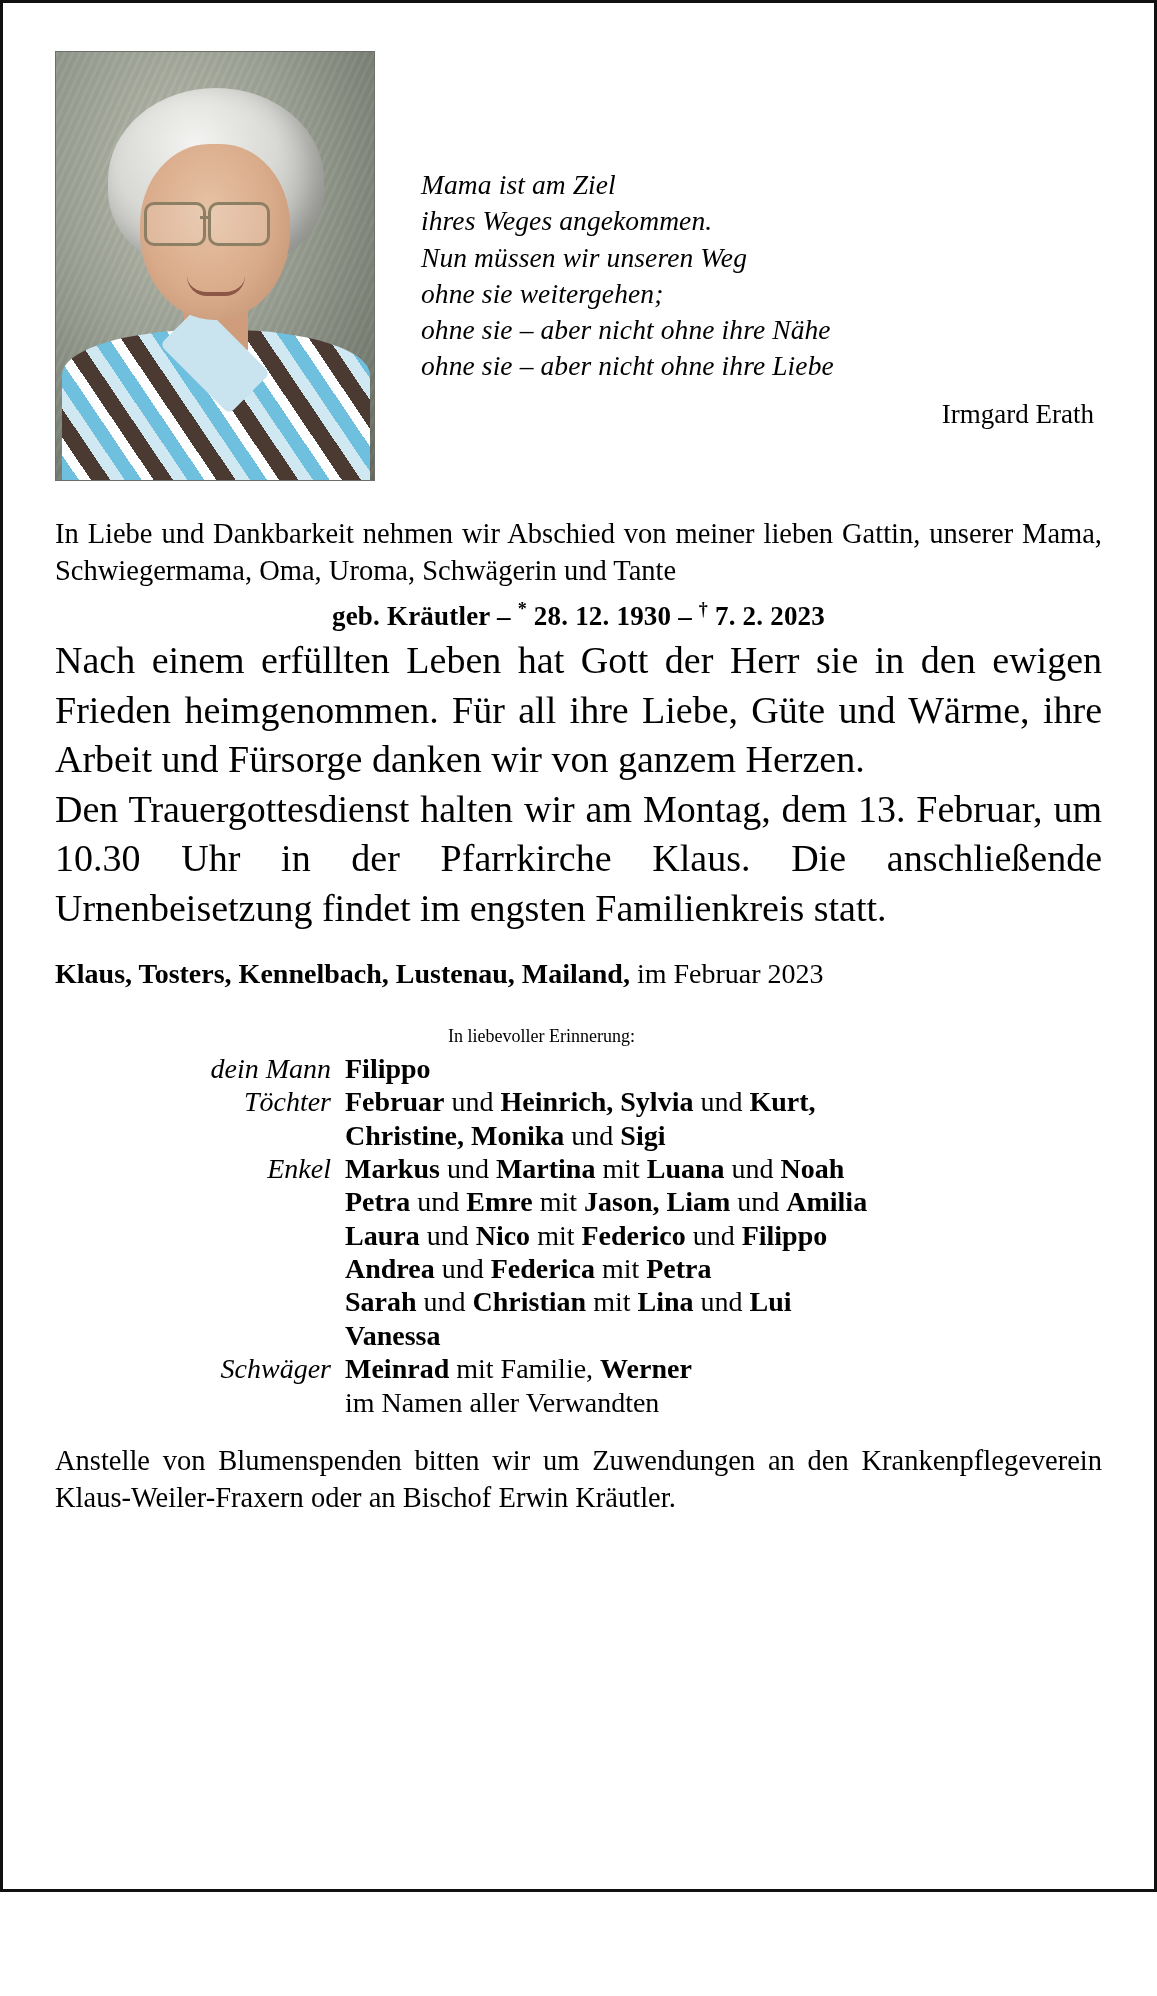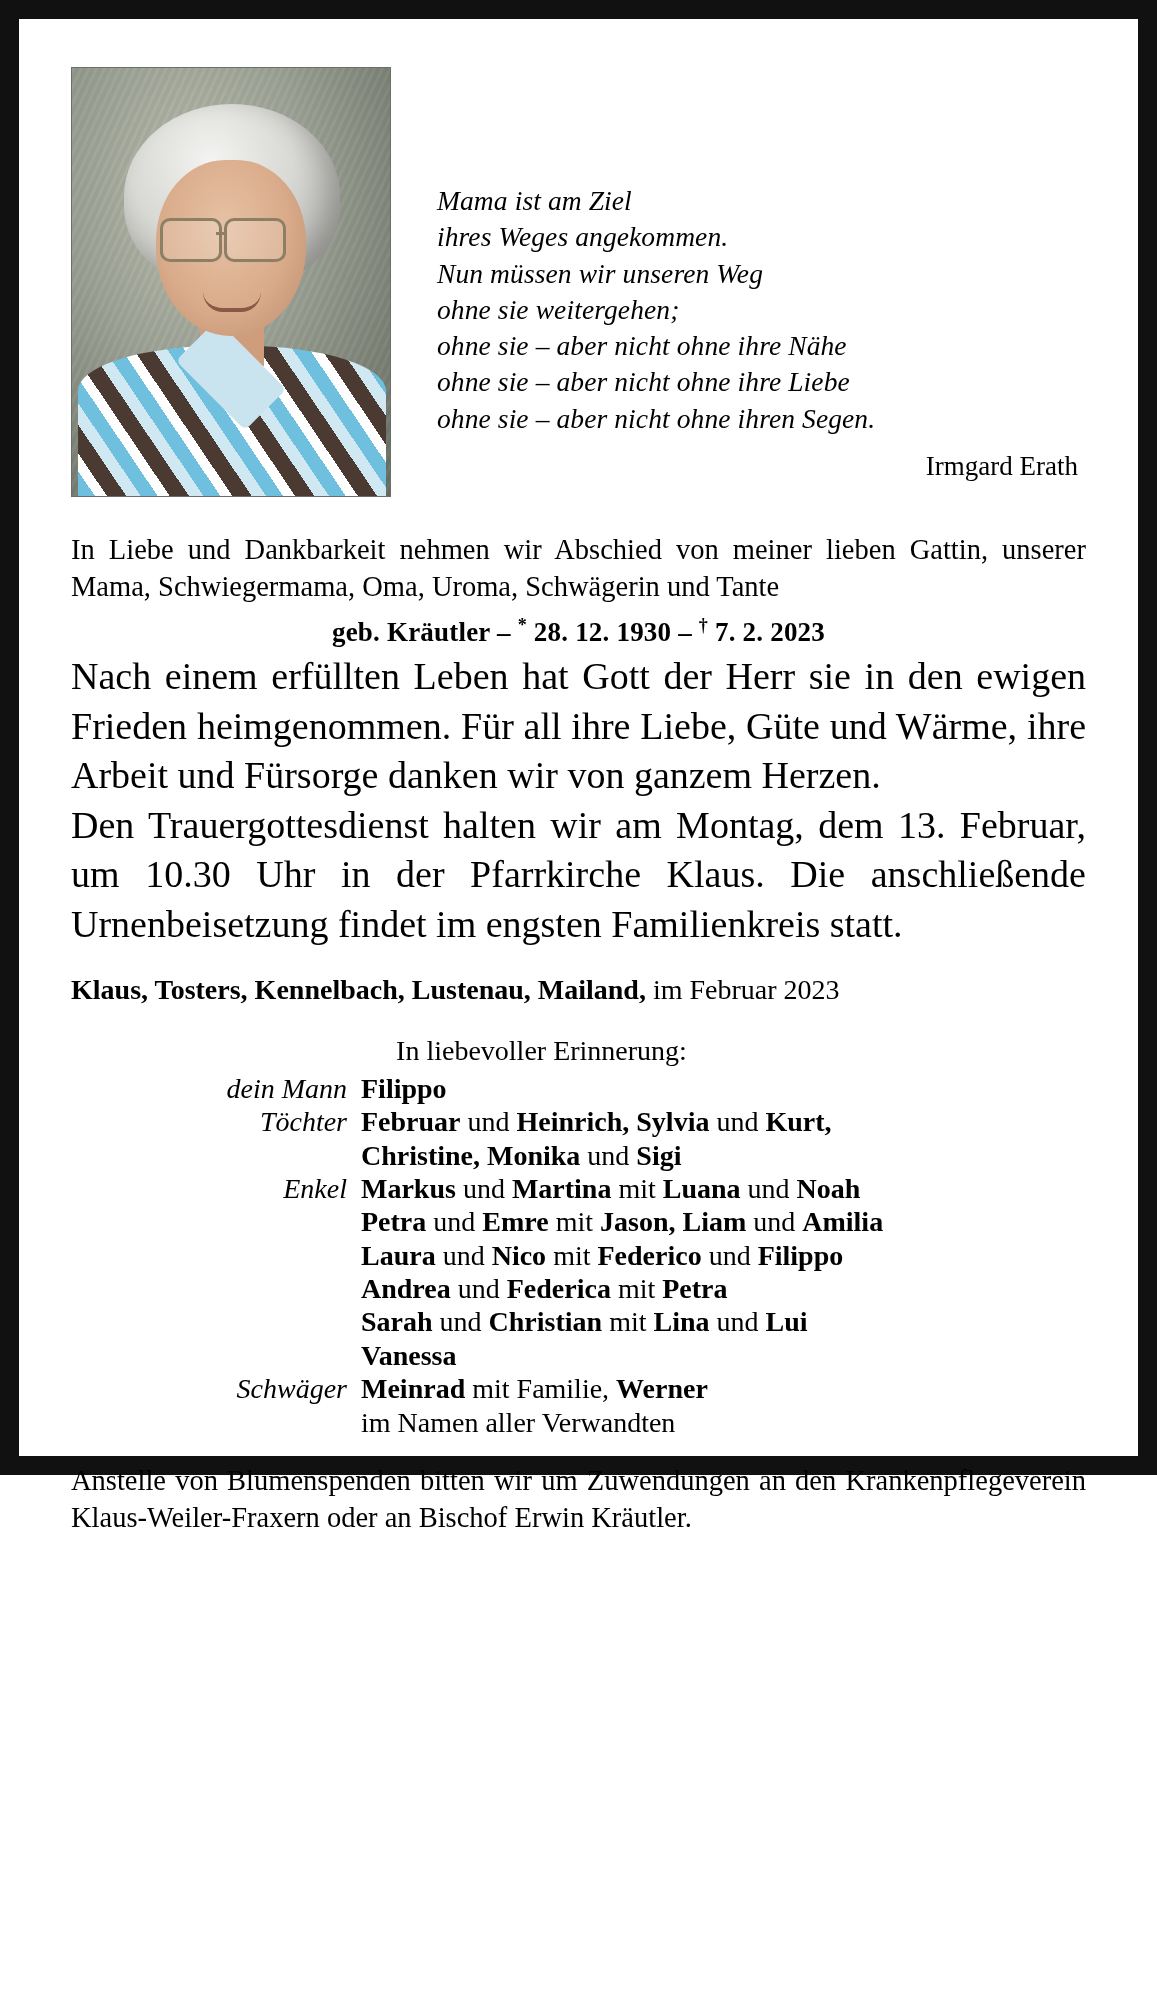--- a/index.html
+++ b/index.html
@@ -10,24 +10,23 @@
   body {
     width: 1157px;
     height: 1996px;
     font-family: "Liberation Serif", serif;
     color: #000000;
     overflow: hidden;
   }
   .page {
     position: relative;
     width: 1157px;
-    height: 1475px;
+    height: 1892px;
     background: #111111;
     box-sizing: border-box;
-    padding: 16px;
   }
   .inner-frame {
     position: relative;
     width: 100%;
     height: 100%;
     background: #ffffff;
     border: 3px solid #111111;
     box-sizing: border-box;
   }
   .content {
@@ -188,23 +187,23 @@
 
   .places {
     margin-top: 22px;
     font-size: 28px;
     line-height: 1.3;
   }
   .places b { font-weight: bold; text-align: center; }
 
   
   .memory-head {
-    margin-top: 27px;
+    margin-top: 34px;
     text-align: center;
-    font-size: 28px;
+    font-size: 18px;
     padding-right: 74px;
   }
   .family {
     margin-top: 6px;
     font-size: 28px;
     line-height: 1.12;
   }
   .fam-row {
     display: flex;
     align-items: baseline;
@@ -256,21 +255,20 @@
         </div>
 
         <div class="verse">
           <p>
             <span>Mama ist am Ziel</span><br>
             <span>ihres Weges angekommen.</span><br>
             <span>Nun müssen wir unseren Weg</span><br>
             <span>ohne sie weitergehen;</span><br>
             <span>ohne sie – aber nicht ohne ihre Nähe</span><br>
             <span>ohne sie – aber nicht ohne ihre Liebe</span><br>
-            <span>ohne sie – aber nicht ohne ihren Segen.</span>
           </p>
           <div class="author">Irmgard Erath</div>
         </div>
       </div>
 
       <div class="intro">In Liebe und Dankbarkeit nehmen wir Abschied von meiner lieben Gattin, unserer Mama, Schwiegermama, Oma, Uroma, Schwägerin und Tante</div>
 
 
       <div class="dates">
         <span>geb. Kräutler –</span>

